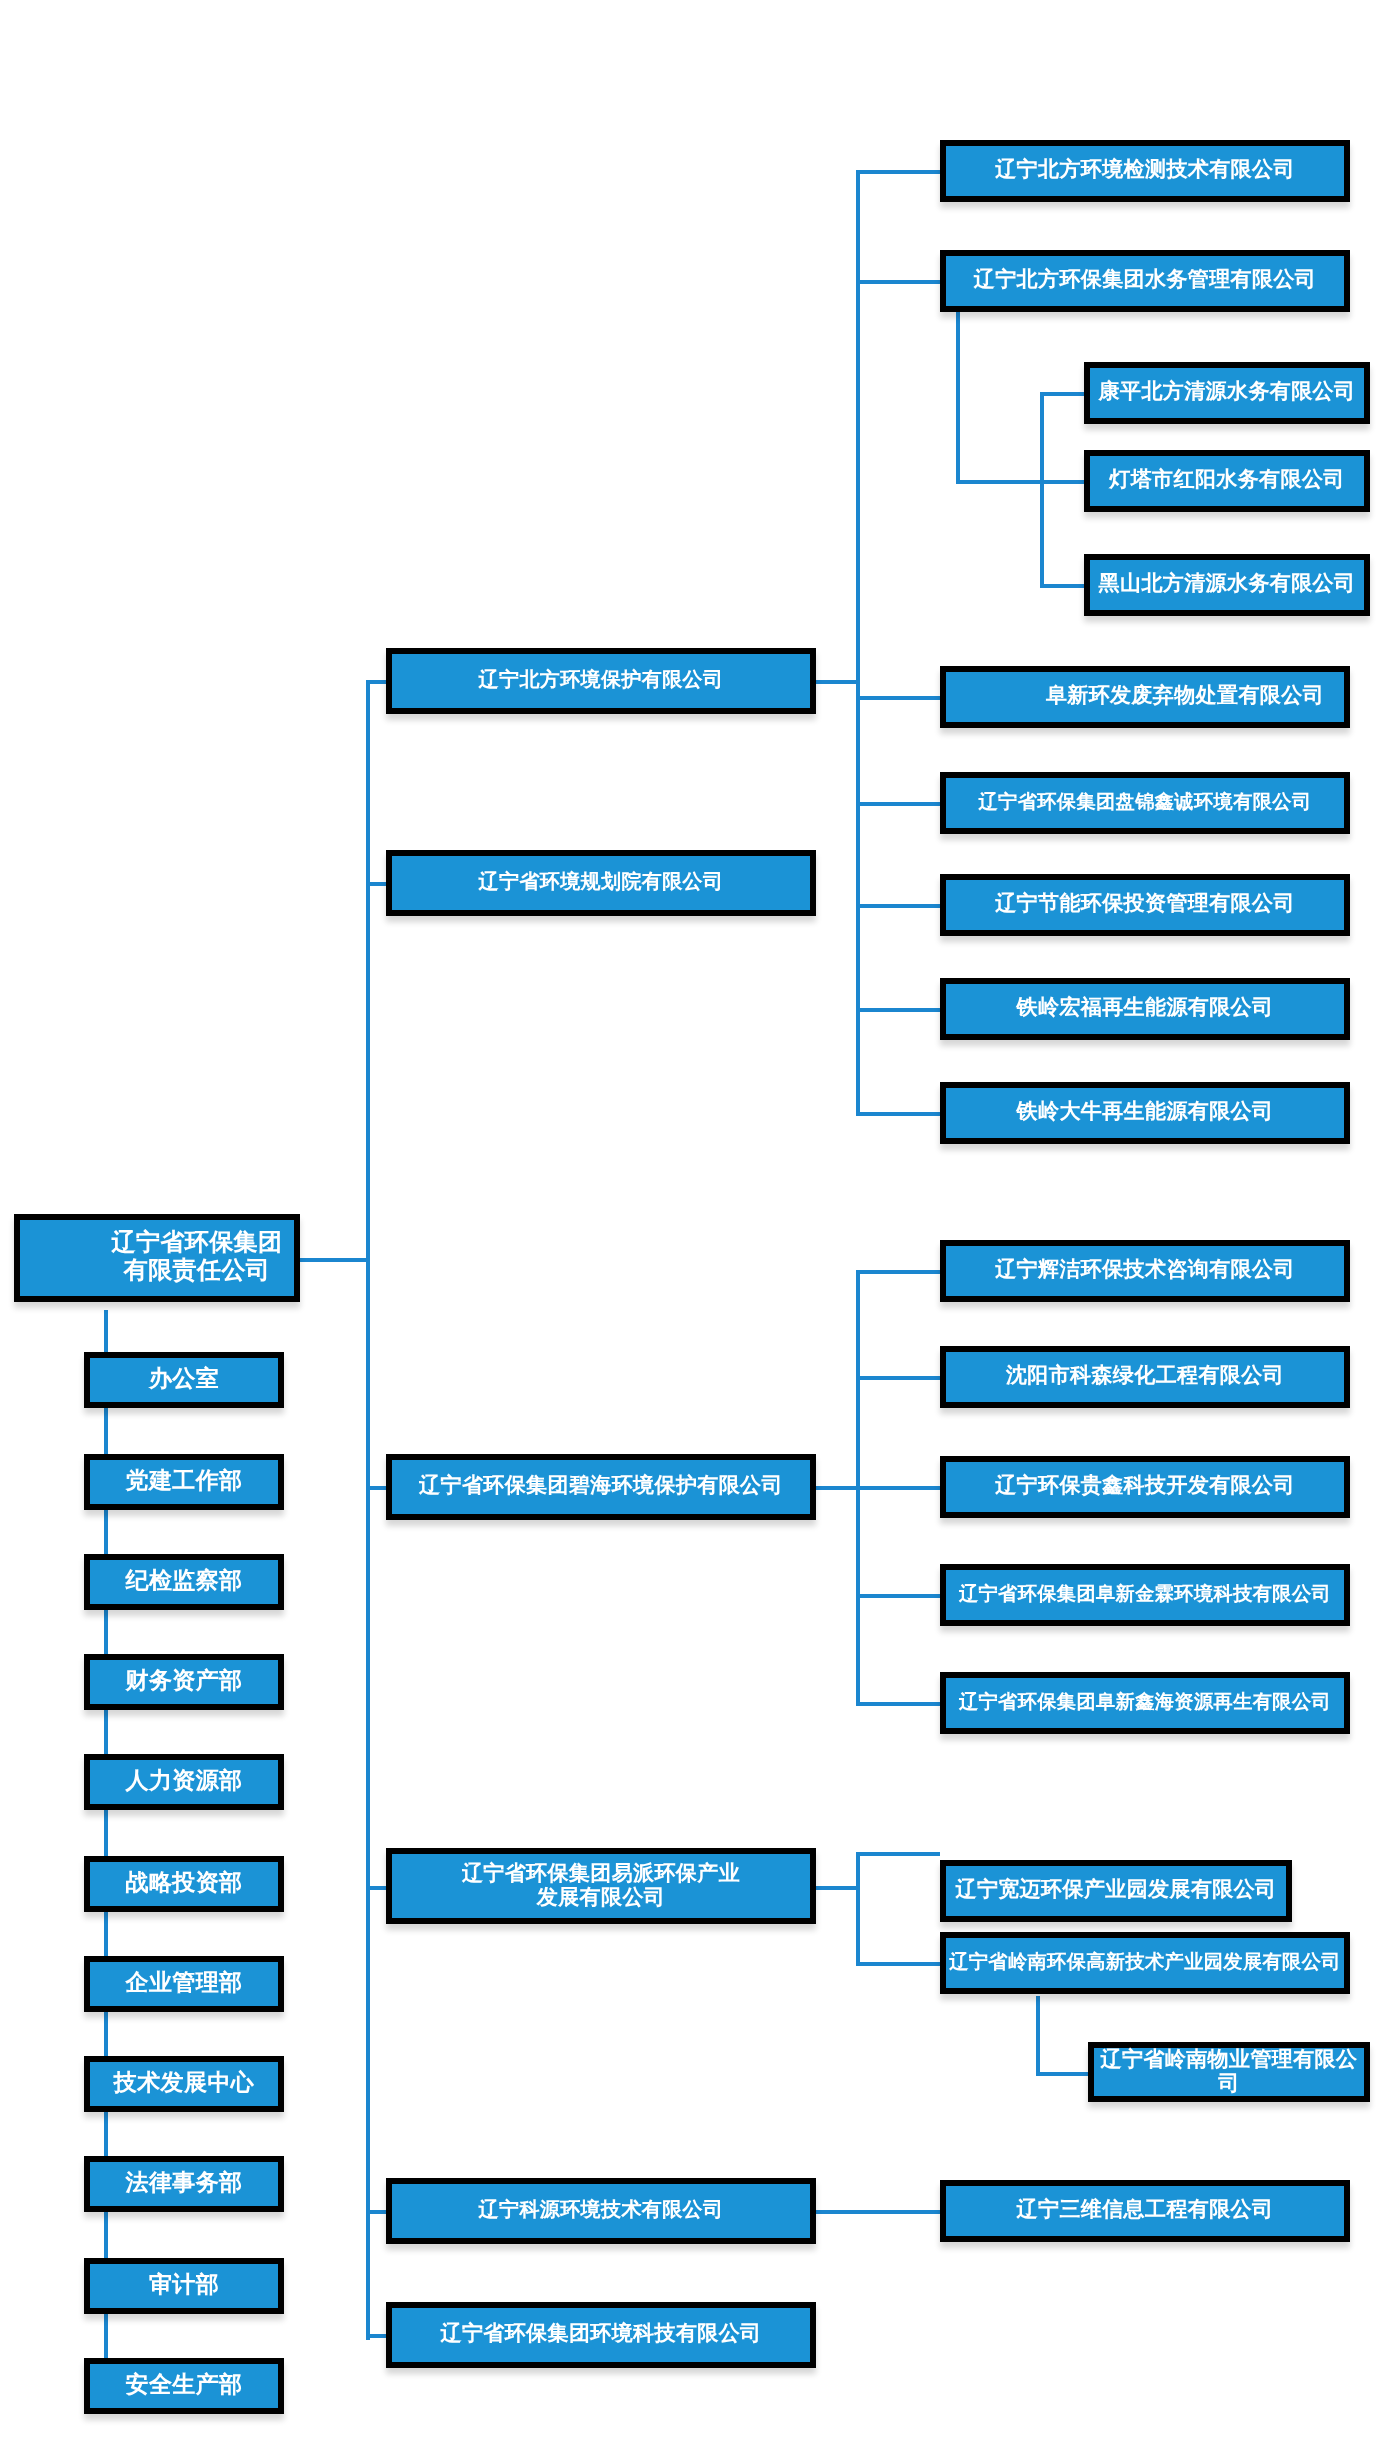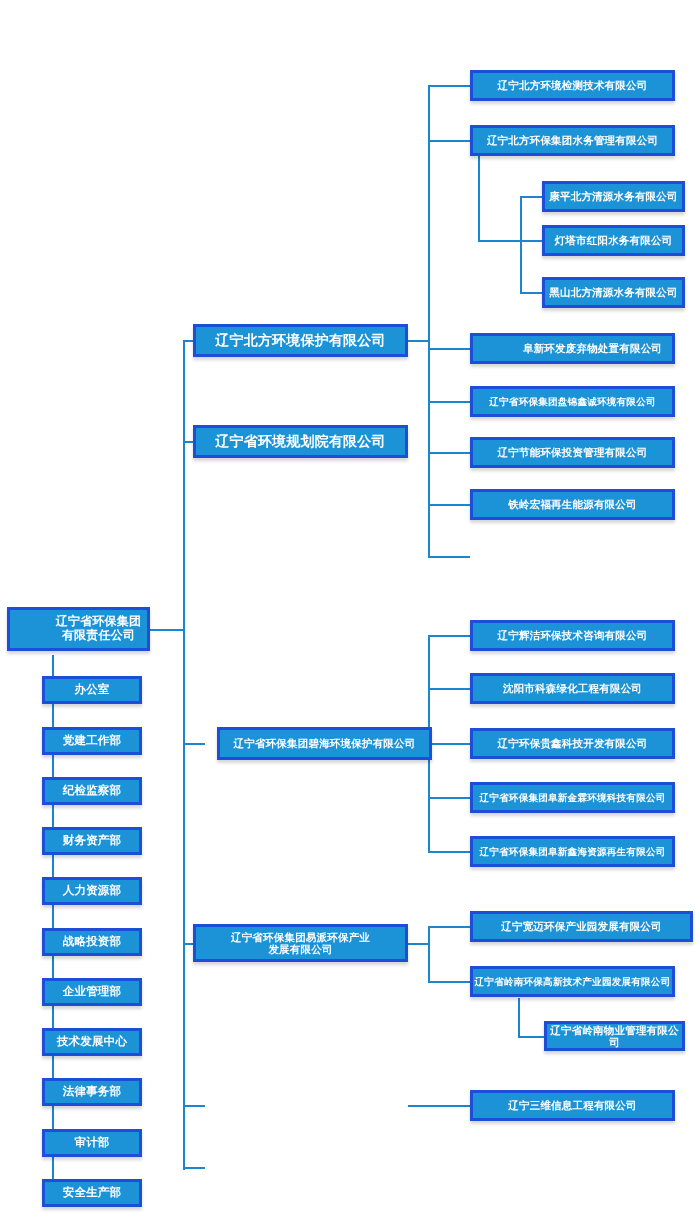--- a/index.html
+++ b/index.html
@@ -23,32 +23,32 @@
     box-sizing: border-box;
     background: #1b93d6;
     color: #ffffff;
     font-weight: bold;
     display: flex;
     align-items: center;
     justify-content: center;
     text-align: center;
     line-height: 1.15;
     letter-spacing: 0.2px;
-    border: 3px solid #1d4ed8;
+    border: 3px solid #000000;
     box-shadow: 0 3px 3px rgba(0,0,0,0.16);
     z-index: 3;
     white-space: pre-line;
   }
   .node.root {
     background: #1b93d6;
     font-size: 12px;
     padding-left: 40px;
   }
   .node.dept { font-size: 11.5px; }
-  .node.l1   { font-size: 14px; }
+  .node.l1   { font-size: 10px; }
   .node.l2   { font-size: 10.5px; }
   .node.l3   { font-size: 10.5px; }
   .node.tiny { font-size: 9.6px; }
 
   
   .ln {
     position: absolute;
     background: #1b86cf;
     z-index: 1;
   }
@@ -127,41 +127,44 @@
   <div class="node dept" style="left:42px; top:877px; width:100px; height:28px;">人力资源部</div>
   <div class="node dept" style="left:42px; top:928px; width:100px; height:28px;">战略投资部</div>
   <div class="node dept" style="left:42px; top:978px; width:100px; height:28px;">企业管理部</div>
   <div class="node dept" style="left:42px; top:1028px; width:100px; height:28px;text-align:center;">技术发展中心</div>
   <div class="node dept" style="left:42px; top:1078px; width:100px; height:28px;">法律事务部</div>
   <div class="node dept" style="left:42px; top:1129px; width:100px; height:28px;">审计部</div>
   <div class="node dept" style="left:42px; top:1179px; width:100px; height:28px;">安全生产部</div>
 
   <div class="node l1" style="left:193px; top:324px; width:215px; height:33px;">辽宁北方环境保护有限公司</div>
   <div class="node l1" style="left:193px; top:425px; width:215px; height:33px;">辽宁省环境规划院有限公司</div>
-  <div class="node l2" style="left:193px; top:727px; width:215px; height:33px;margin-left:24px;">辽宁省环保集团碧海环境保护有限公司</div>
+  <div class="node l2" style="left:193px; top:727px; width:215px; height:33px;">辽宁省环保集团碧海环境保护有限公司</div>
   <div class="node l2" style="left:193px; top:924px; width:215px; height:38px;">辽宁省环保集团易派环保产业
 发展有限公司</div>
+  <div class="node l1" style="left:193px; top:1089px; width:215px; height:33px;">辽宁科源环境技术有限公司</div>
+  <div class="node l2" style="left:193px; top:1151px; width:215px; height:33px;">辽宁省环保集团环境科技有限公司</div>
 
   <div class="node l2" style="left:470px; top:70px; width:205px; height:31px;">辽宁北方环境检测技术有限公司</div>
   <div class="node l2" style="left:470px; top:125px; width:205px; height:31px;">辽宁北方环保集团水务管理有限公司</div>
   <div class="node l2" style="left:470px; top:333px; width:205px; height:31px;padding-left:40px;">阜新环发废弃物处置有限公司</div>
   <div class="node tiny" style="left:470px; top:386px; width:205px; height:31px;">辽宁省环保集团盘锦鑫诚环境有限公司</div>
   <div class="node l2" style="left:470px; top:437px; width:205px; height:31px;">辽宁节能环保投资管理有限公司</div>
   <div class="node l2" style="left:470px; top:489px; width:205px; height:31px;">铁岭宏福再生能源有限公司</div>
+  <div class="node l2" style="left:470px; top:541px; width:205px; height:31px;">铁岭大牛再生能源有限公司</div>
 
   <div class="node l3" style="left:542px; top:181px; width:143px; height:31px;">康平北方清源水务有限公司</div>
   <div class="node l3" style="left:542px; top:225px; width:143px; height:31px;">灯塔市红阳水务有限公司</div>
   <div class="node l2" style="left:470px; top:620px; width:205px; height:31px;">辽宁辉洁环保技术咨询有限公司</div>
 
   <div class="node l3" style="left:542px; top:277px; width:143px; height:31px;">黑山北方清源水务有限公司</div>
   <div class="node l2" style="left:470px; top:673px; width:205px; height:31px;">沈阳市科森绿化工程有限公司</div>
   <div class="node l2" style="left:470px; top:728px; width:205px; height:31px;">辽宁环保贵鑫科技开发有限公司</div>
   <div class="node tiny" style="left:470px; top:782px; width:205px; height:31px;">辽宁省环保集团阜新金霖环境科技有限公司</div>
   <div class="node tiny" style="left:470px; top:836px; width:205px; height:31px;">辽宁省环保集团阜新鑫海资源再生有限公司</div>
 
-  <div class="node l2" style="left:470px; top:911px; width:223px; height:31px;">辽宁宽迈环保产业园发展有限公司</div>
+  <div class="node l2" style="left:470px; top:930px; width:176px; height:31px;">辽宁宽迈环保产业园发展有限公司</div>
   <div class="node tiny" style="left:470px; top:966px; width:205px; height:31px;">辽宁省岭南环保高新技术产业园发展有限公司</div>
 
   <div class="node l3" style="left:544px; top:1021px; width:141px; height:30px;">辽宁省岭南物业管理有限公司</div>
 
   <div class="node l2" style="left:470px; top:1090px; width:205px; height:31px;">辽宁三维信息工程有限公司</div>
 
 </div>
 
 </body></html>

